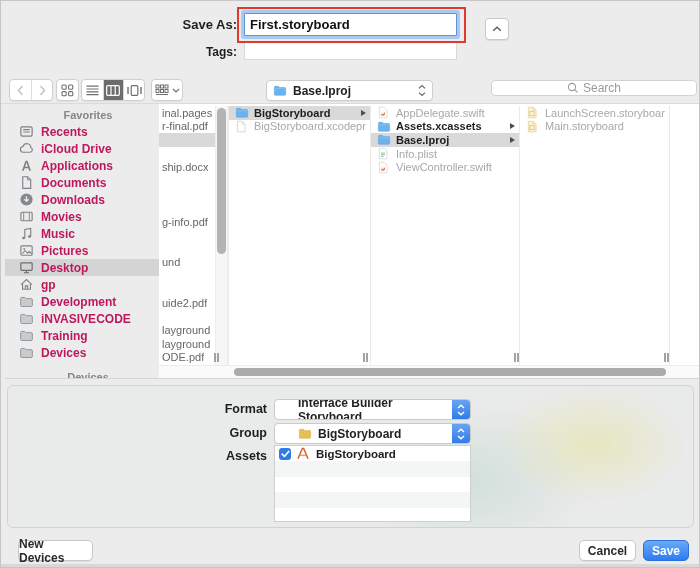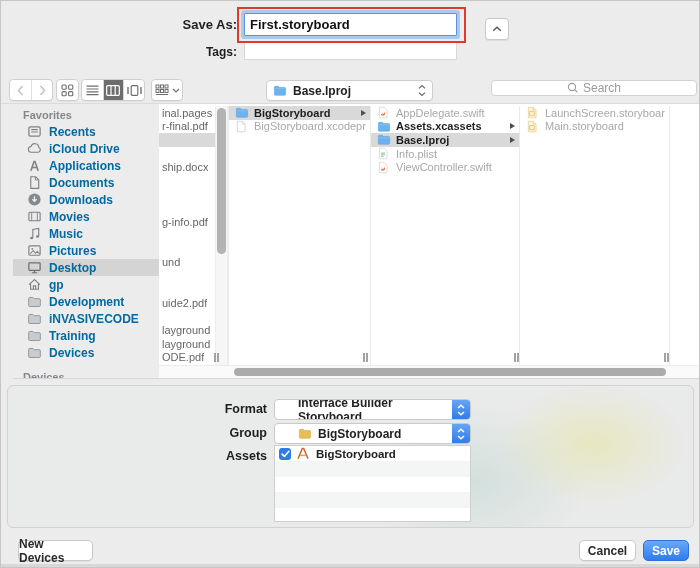--- a/index.html
+++ b/index.html
@@ -43,28 +43,28 @@
                 box-shadow:0 1px 0 rgba(0,0,0,.04); display:flex; align-items:center; padding:0 6px; }
   .path-popup .lbl { font-size:12px; font-weight:700; color:#222; margin-left:6px; }
   .path-popup .ic.step { margin-left:auto; }
   .search-box { position:absolute; left:490px; top:79px; width:206px; height:16px;
                 background:#fff; border:1px solid #d2d2d2; border-radius:4px;
                 display:flex; align-items:center; justify-content:center; gap:4px; }
   .search-box .ph { font-size:12px; color:#9b9b9b; }
   .tb-divider { position:absolute; left:0; top:102px; width:700px; height:1px; background:#dadada; }
 
   
-  .sidebar { position:absolute; left:12px; top:103px; width:157px; height:275px;
+  .sidebar { position:absolute; left:4px; top:103px; width:157px; height:275px;
              background:#ececec; border-right:1px solid #d2d2d2; border-bottom:1px solid #d6d6d6;
-             overflow:hidden; padding-top:3px; }
+             overflow:hidden; padding-top:3px;text-align:center; }
   .side-title { height:16px; line-height:16px; padding-left:10px; font-size:11px;
                 font-weight:700; color:#84878c; }
   .side-title + .side-title, .side-item + .side-title { margin-top:8px; }
   .side-item { height:17px; display:flex; align-items:center; padding-left:13px;
-               font-size:12px; font-weight:600; color:#0369a1; white-space:nowrap; }
+               font-size:12px; font-weight:600; color:#be185d; white-space:nowrap; }
   .side-item.selected { background:#d4d4d4; }
   .side-item .ic { width:16px; height:16px; margin-right:7px; flex:none;
                    display:inline-flex; align-items:center; justify-content:center; }
 
   
   .browser { position:absolute; left:158px; top:103px; width:542px; height:275px;
              background:#fff; border-bottom:1px solid #d6d6d6; overflow:hidden; }
   .col { position:absolute; top:2px; bottom:13px; overflow:hidden; border-right:1px solid #ebebeb; }
   .c1 { left:0; width:70px; }
   .c2 { left:70px; width:142px; }

